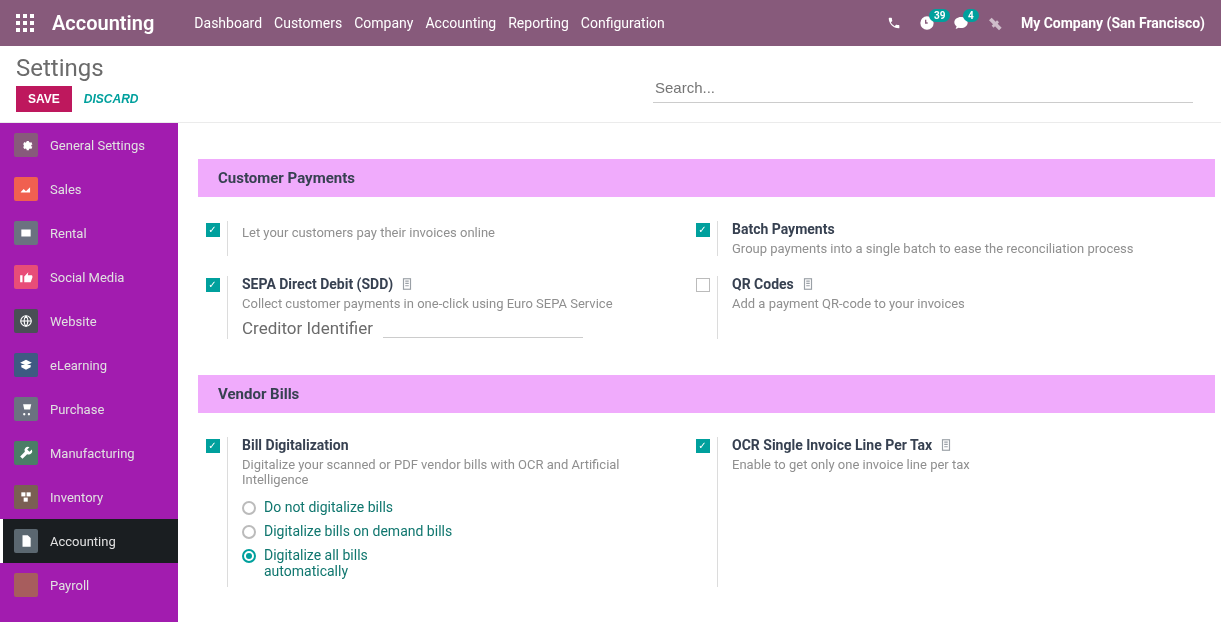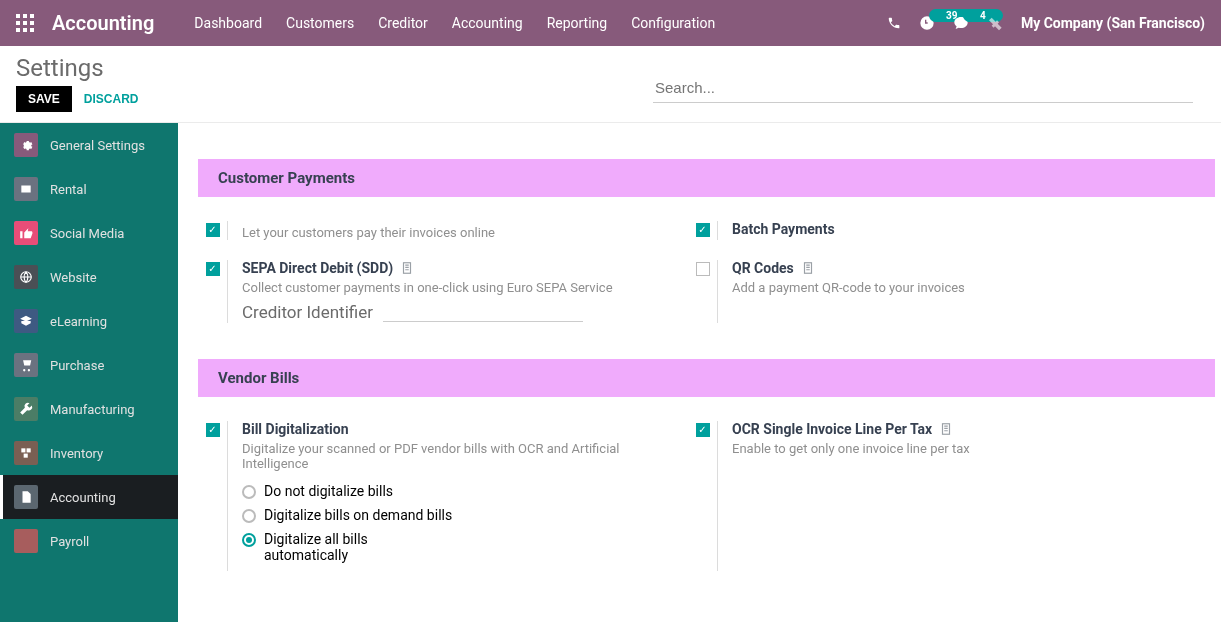--- a/index.html
+++ b/index.html
@@ -28,21 +28,21 @@
     cursor: pointer;
   }
   .apps-grid svg { display: block; }
   .brand {
     font-size: 20px;
     font-weight: 600;
     margin-right: 40px;
   }
   .nav-links {
     display: flex;
-    gap: 24px;
+    gap: 12px;
   }
   .nav-links div {
     font-size: 14px;
     cursor: pointer;
     color: #fff;
   }
   .nav-spacer { flex: 1; }
   .nav-right {
     display: flex;
     align-items: center;
@@ -55,21 +55,21 @@
     align-items:center;
   }
   .badge {
     position: absolute;
     top: -6px;
     left: 10px;
     background: #00A09D;
     color: #fff;
     font-size: 10px;
     font-weight: 700;
-    padding: 1px 17px;
+    padding: 1px 5px;
     border-radius: 8px;
   }
   .company-name {
     font-size: 14px;
     font-weight: 700;
   }
   
   .control-panel {
     display: flex;
     align-items: center;
@@ -81,36 +81,37 @@
     font-size: 24px;
     color: #6b6b6b;
     margin-bottom: 4px;
   }
   .cp-buttons {
     display:flex;
     gap:8px;
     padding-bottom:10px;
   }
   .btn-primary {
-    background: #000000;
+    background: #be185d;
     color: #fff;
     border: none;
     padding: 6px 12px;
     font-weight: 700;
     font-size: 12px;
     cursor: pointer;
   }
   .btn-link {
     background: none;
     border: none;
     color: #00A09D;
     font-weight: 700;
     font-size: 12px;
     cursor: pointer;
     padding: 6px 4px;
+    font-style: italic;
   }
   .search-box {
     width: 540px;
   }
   .search-box input {
     width: 100%;
     border: none;
     border-bottom: 1px solid #ccc;
     font-size: 15px;
     padding: 6px 2px;
@@ -118,21 +119,21 @@
     color: #555;
   }
   
   .body-area {
     display: flex;
     height: calc(630px - 46px - 85px);
   }
   
   .sidebar {
     width: 178px;
-    background: #0f766e;
+    background: #a21caf;
     color: #e1e1e1;
     overflow-y: auto;
     height: 100%;
   }
   .sidebar-item {
     display: flex;
     align-items: center;
     gap: 12px;
     padding: 10px 14px;
     cursor: pointer;
@@ -252,21 +253,21 @@
     align-items:center;
     justify-content:center;
     color:#9aa0a6;
   }
   .radio-group { margin-top:12px; }
   .radio-row {
     display:flex;
     align-items:flex-start;
     gap:8px;
     font-size:14px;
-    color:#000000;
+    color:#0f766e;
     margin-bottom:8px;
     cursor:pointer;
   }
   .radio {
     width:14px;
     height:14px;
     border-radius:50%;
     border:2px solid #bbb;
     margin-top:2px;
     flex-shrink:0;
@@ -304,21 +305,21 @@
         <rect x="14" y="7" width="4" height="4"></rect>
         <rect y="14" width="4" height="4"></rect>
         <rect x="7" y="14" width="4" height="4"></rect>
         <rect x="14" y="14" width="4" height="4"></rect>
       </svg>
   </div>
   <div class="brand">Accounting</div>
   <div class="nav-links">
     <div>Dashboard</div>
     <div>Customers</div>
-    <div>Creditor</div>
+    <div>Company</div>
     <div>Accounting</div>
     <div>Reporting</div>
     <div>Configuration</div>
   </div>
   <div class="nav-spacer"></div>
   <div class="nav-right">
     <div class="nav-icon">
       <svg width="14" height="14" viewBox="0 0 24 24" fill="#fff">
           <path d="M6.6 10.8c1.4 2.8 3.8 5.1 6.6 6.6l2.2-2.2c.3-.3.7-.4 1-.2 1.2.4 2.5.6 3.8.6.6 0 1 .4 1 1V20c0 .6-.4 1-1 1C10.6 21 3 13.4 3 4c0-.6.4-1 1-1h3.4c.6 0 1 .4 1 1 0 1.3.2 2.6.6 3.8.1.4 0 .8-.2 1L6.6 10.8z"></path>
         </svg>
@@ -361,20 +362,28 @@
   <div class="sidebar">
     <div class="sidebar-item">
         <span class="side-icon" style="background:#875A7B">
           <svg width="14" height="14" viewBox="0 0 24 24" fill="#fff">
             <path d="M12 8a4 4 0 100 8 4 4 0 000-8zm9 4l2-1-2-4-2 1a8 8 0 00-2-1l0-2h-4l0 2a8 8 0 00-2 1l-2-1-2 4 2 1a8 8 0 000 2l-2 1 2 4 2-1a8 8 0 002 1l0 2h4l0-2a8 8 0 002-1l2 1 2-4-2-1a8 8 0 000-2z"></path>
           </svg>
         </span>
         <span>General Settings</span>
       </div>
     <div class="sidebar-item">
+        <span class="side-icon" style="background:#f06050">
+          <svg width="14" height="14" viewBox="0 0 24 24" fill="#fff">
+            <path d="M3 17l5-5 4 4 7-7v9H3z"></path>
+          </svg>
+        </span>
+        <span>Sales</span>
+      </div>
+    <div class="sidebar-item">
         <span class="side-icon" style="background:#6b7280">
           <svg width="14" height="14" viewBox="0 0 24 24" fill="#fff">
             <rect x="4" y="6" width="16" height="12"></rect>
           </svg>
         </span>
         <span>Rental</span>
       </div>
     <div class="sidebar-item">
         <span class="side-icon" style="background:#e84d78">
           <svg width="14" height="14" viewBox="0 0 24 24" fill="#fff">
@@ -451,20 +460,21 @@
           <div class="setting-right">
             <div class="setting-desc">Let your customers pay their invoices online</div>
           </div>
         </div>
         <div class="setting-box">
           <div class="setting-left">
               <div class="chk checked"></div>
             </div>
           <div class="setting-right">
             <div class="setting-title">Batch Payments</div>
+            <div class="setting-desc">Group payments into a single batch to ease the reconciliation process</div>
           </div>
         </div>
         <div class="setting-box">
           <div class="setting-left">
               <div class="chk checked"></div>
             </div>
           <div class="setting-right">
             <div class="setting-title">
                 <span>SEPA Direct Debit (SDD)</span>
               <span class="mini-ext">

